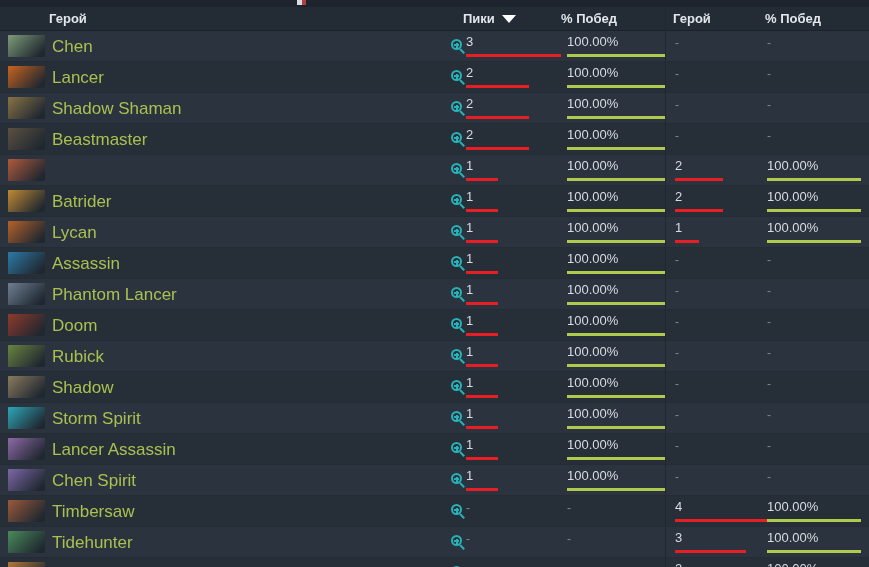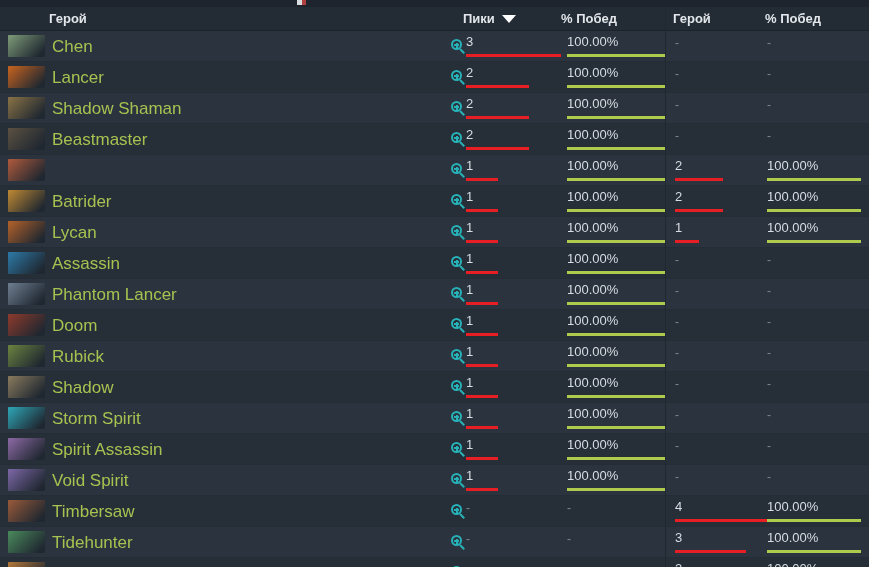--- a/index.html
+++ b/index.html
@@ -444,39 +444,39 @@
         <div class="bar red b-picks" style="width: 31.6667px;"></div>
         <div class="cellval v-pwin">100.00%</div>
         <div class="bar green b-pwin" style="width: 98px;"></div>
         <div class="cellval v-bans dash">-</div>
         <div class="cellval v-bwin dash">-</div>
       </div>
       <div class="row alt">
         <div class="portrait">
           <div class="pg" style="background: linear-gradient(135deg, rgb(141, 106, 166) 0%, rgb(31, 39, 48) 88%), radial-gradient(circle at 62% 38%, rgba(255, 255, 255, 0.3) 0%, rgba(255, 255, 255, 0) 46%);"></div>
         </div>
-        <div class="hero-name">Spirit Assassin</div>
+        <div class="hero-name">Lancer Assassin</div>
         <div class="mag">
           <span class="ring"></span>
           <span class="hplus"></span>
           <span class="vplus"></span>
           <span class="handle"></span>
         </div>
         <div class="cellval v-picks">1</div>
         <div class="bar red b-picks" style="width: 31.6667px;"></div>
         <div class="cellval v-pwin">100.00%</div>
         <div class="bar green b-pwin" style="width: 98px;"></div>
         <div class="cellval v-bans dash">-</div>
         <div class="cellval v-bwin dash">-</div>
       </div>
       <div class="row">
         <div class="portrait">
           <div class="pg" style="background: linear-gradient(135deg, rgb(125, 104, 168) 0%, rgb(31, 39, 48) 88%), radial-gradient(circle at 62% 38%, rgba(255, 255, 255, 0.3) 0%, rgba(255, 255, 255, 0) 46%);"></div>
         </div>
-        <div class="hero-name">Void Spirit</div>
+        <div class="hero-name">Chen Spirit</div>
         <div class="mag">
           <span class="ring"></span>
           <span class="hplus"></span>
           <span class="vplus"></span>
           <span class="handle"></span>
         </div>
         <div class="cellval v-picks">1</div>
         <div class="bar red b-picks" style="width: 31.6667px;"></div>
         <div class="cellval v-pwin">100.00%</div>
         <div class="bar green b-pwin" style="width: 98px;"></div>

